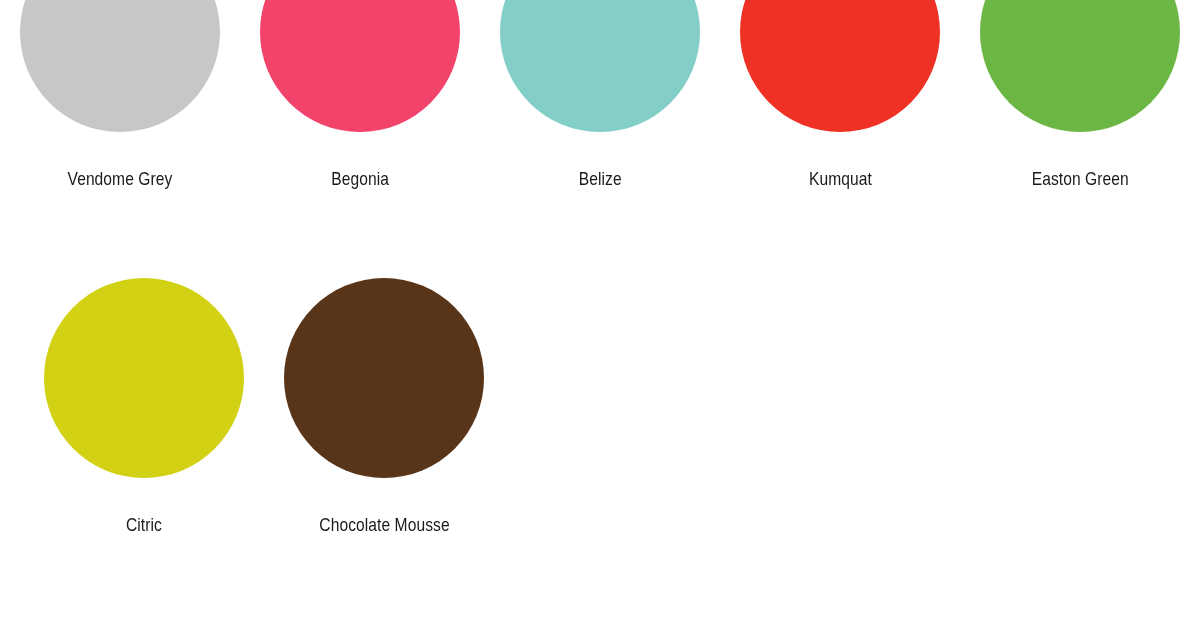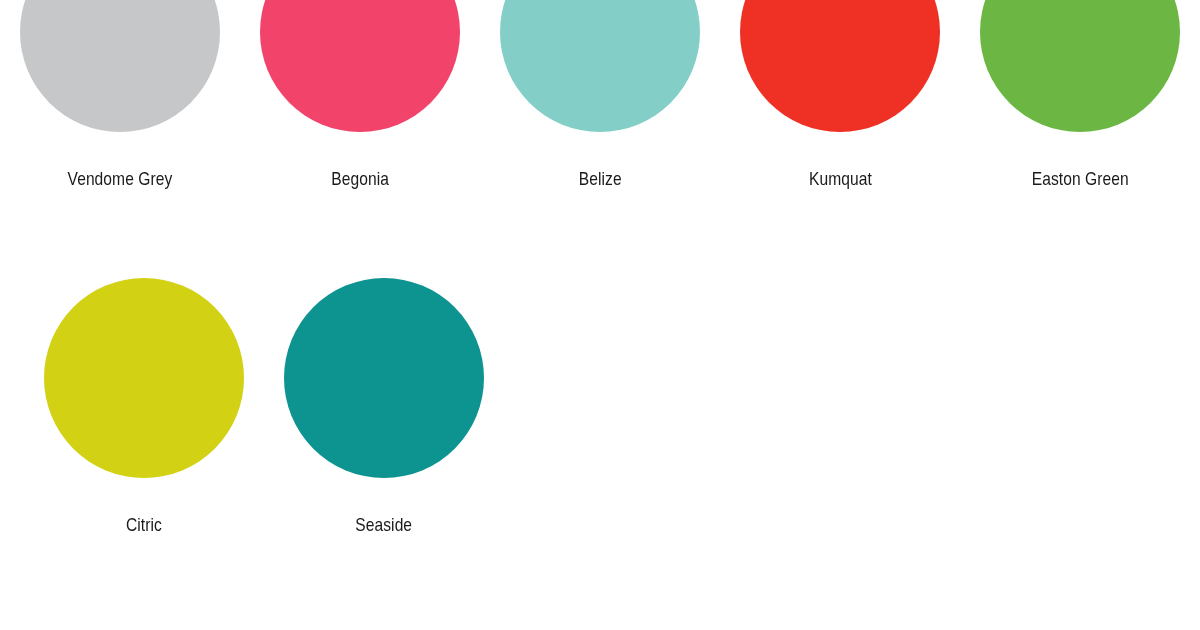--- a/index.html
+++ b/index.html
@@ -115,27 +115,27 @@
 
   </div>
 
   <div class="swatch-row" id="swatch-row-2">
 
     <div class="swatch-cell">
       <div class="swatch-dot" style="background: rgb(211, 209, 20);"></div>
       <div class="swatch-label" style="color: rgb(26, 26, 26);">Citric</div>
     </div>
 
+    <div class="swatch-cell">
+      <div class="swatch-dot" style="background: rgb(88, 52, 24);"></div>
+      <div class="swatch-label" style="color: rgb(26, 26, 26);">Chocolate Mousse</div>
+    </div>
 
 
 
-    <div class="swatch-cell">
-      <div class="swatch-dot" style="background: rgb(13, 147, 144);"></div>
-      <div class="swatch-label" style="color: rgb(26, 26, 26);">Seaside</div>
-    </div>
 
   </div>
 
   <div class="swatch-row" id="swatch-row-3">
 
     <div class="swatch-cell">
       <div class="swatch-dot is-blank" style="background: rgb(255, 255, 255);"></div>
       <div class="swatch-label" style="color: rgb(26, 26, 26);"></div>
     </div>
 

